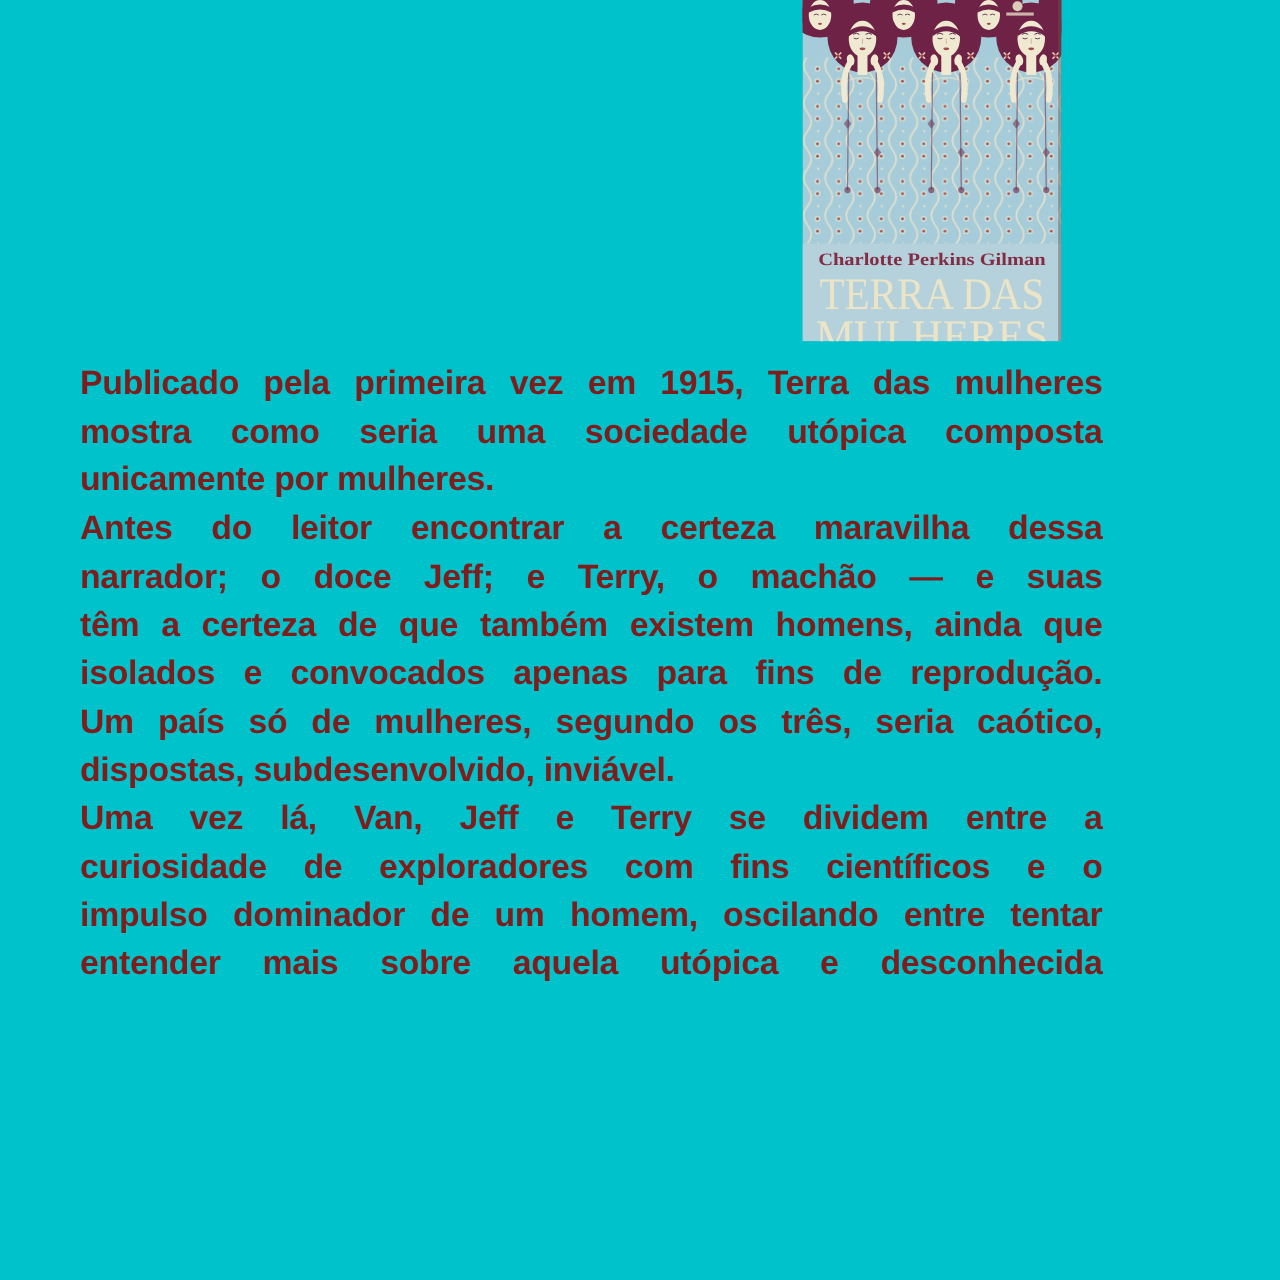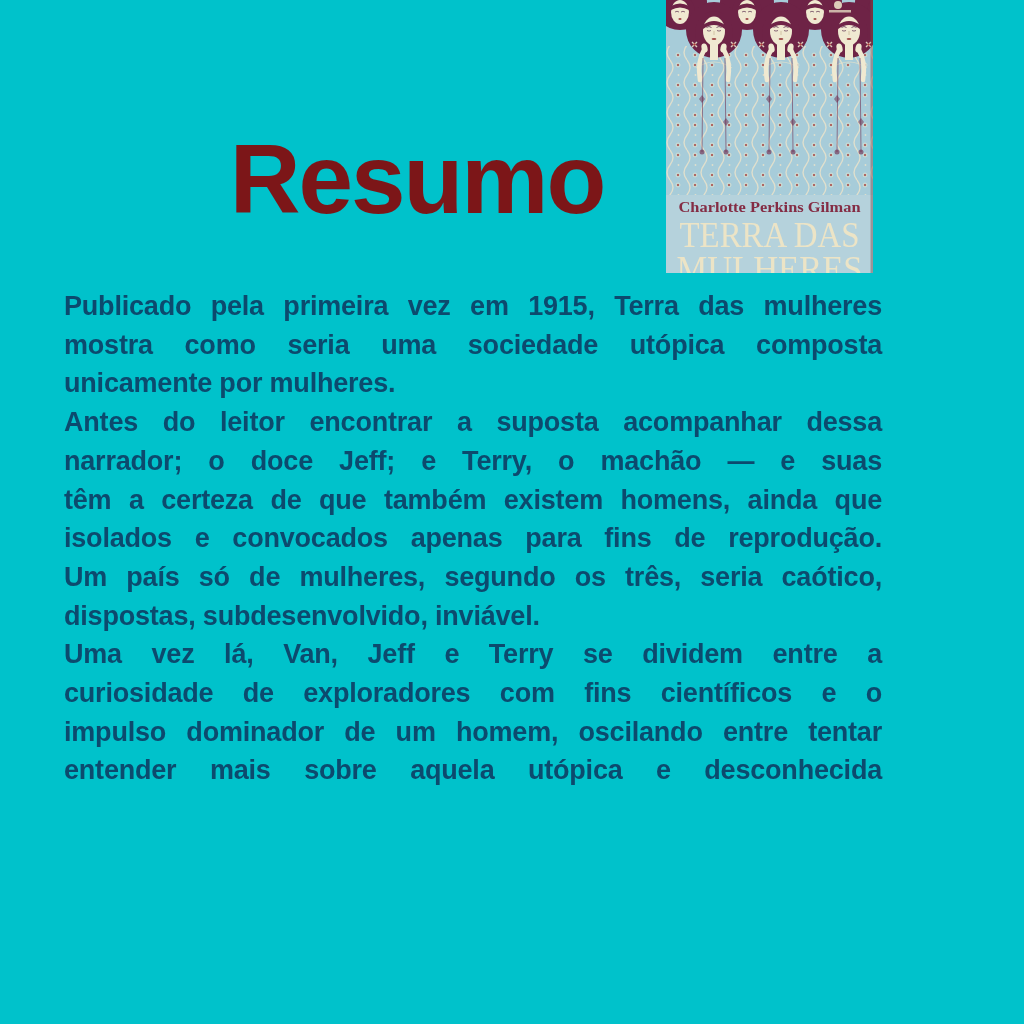--- a/index.html
+++ b/index.html
@@ -26,50 +26,49 @@
   }
   .summary {
     position: absolute;
     left: 64px;
     top: 287px;
     width: 818px;
     font-size: 27px;
     font-weight: bold;
     letter-spacing: -0.2px;
     line-height: 38.7px;
-    color: #0c4a6e;
+    color: #7f1d1d;
   }
   .summary .line { white-space: normal; }
   .summary .line.just {
     text-align: justify;
     text-align-last: justify;
     text-justify: inter-word;
   }
   .cover {
     position: absolute;
-    left: 666px;
+    left: 642px;
     top: 0;
     width: 207px;
     height: 273px;
     text-align: right;
   }
   .cover svg { display: block; }
 </style>
 </head>
 <body>
 
 <div class="canvas">
 
-  <h1 class="title">Resumo</h1>
 
   <div class="summary">
       <div class="line just">Publicado pela primeira vez em 1915, Terra das mulheres</div>
       <div class="line just">mostra como seria uma sociedade utópica composta</div>
       <div class="line">unicamente por mulheres.</div>
-      <div class="line just">Antes do leitor encontrar a suposta acompanhar dessa</div>
+      <div class="line just">Antes do leitor encontrar a certeza maravilha dessa</div>
       <div class="line just">narrador; o doce Jeff; e Terry, o machão — e suas</div>
       <div class="line just">têm a certeza de que também existem homens, ainda que</div>
       <div class="line just">isolados e convocados apenas para fins de reprodução.</div>
       <div class="line just">Um país só de mulheres, segundo os três, seria caótico,</div>
       <div class="line">dispostas, subdesenvolvido, inviável.</div>
       <div class="line just">Uma vez lá, Van, Jeff e Terry se dividem entre a</div>
       <div class="line just">curiosidade de exploradores com fins científicos e o</div>
       <div class="line just">impulso dominador de um homem, oscilando entre tentar</div>
       <div class="line just">entender mais sobre aquela utópica e desconhecida</div>
     </div>

